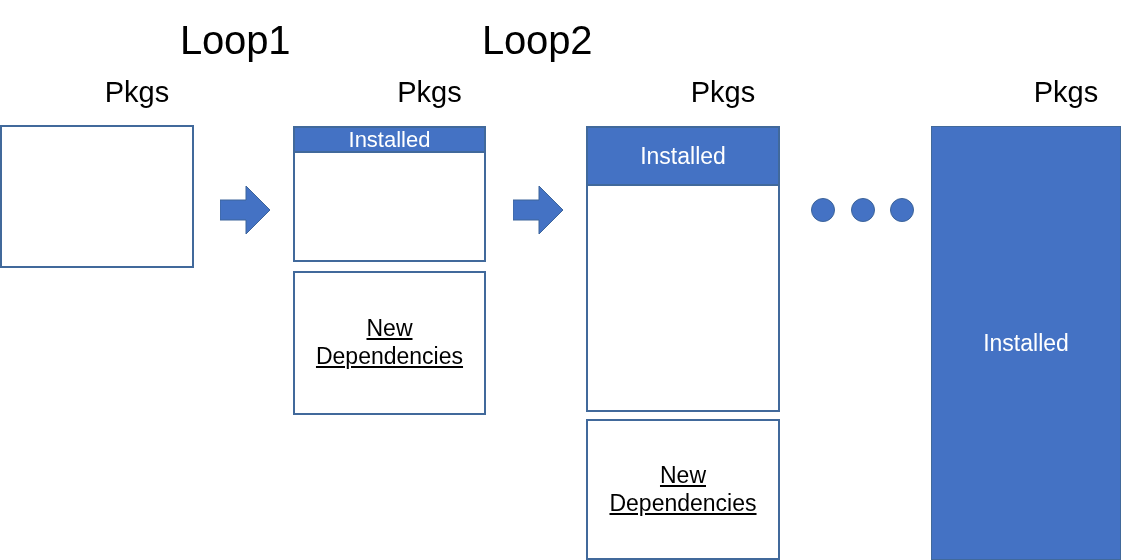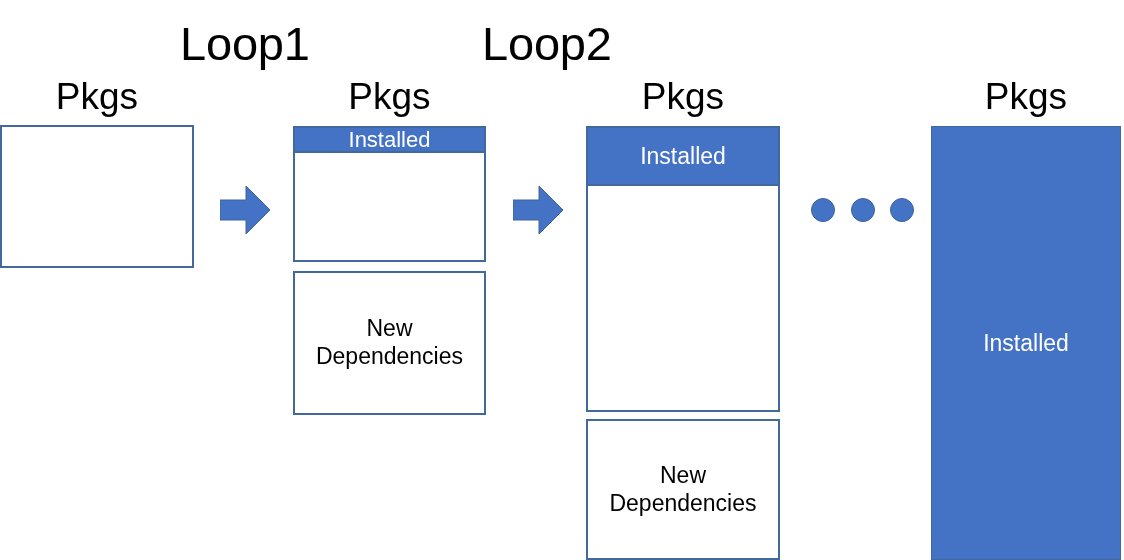--- a/index.html
+++ b/index.html
@@ -14,33 +14,34 @@
   }
   #canvas {
     position: relative;
     width: 1124px;
     height: 560px;
     background: #ffffff;
     overflow: hidden;
   }
   .loop-label {
     position: absolute;
-    font-size: 47px;
+    font-size: 40px;
     line-height: 1;
     color: #000000;
     white-space: nowrap;
     letter-spacing: -0.2px;
   }
   .pkgs-label {
     position: absolute;
-    font-size: 37px;
+    font-size: 29px;
     line-height: 1;
     color: #000000;
     white-space: nowrap;
     text-align: center;
+    margin-left: 40px;
   }
   .stage-box {
     position: absolute;
     box-sizing: border-box;
     border: 2px solid #41699B;
     background: #ffffff;
   }
   .installed-band {
     position: absolute;
     box-sizing: border-box;
@@ -61,20 +62,21 @@
     box-sizing: border-box;
     border: 2px solid #41699B;
     background: #ffffff;
     display: flex;
     align-items: center;
     justify-content: center;
     text-align: center;
     font-size: 23px;
     line-height: 1.2;
     color: #000000;
+    text-decoration: underline;
   }
   .solid-box {
     position: absolute;
     box-sizing: border-box;
     background: #4472C4;
     border: 1px solid #41699B;
     display: flex;
     align-items: center;
     justify-content: center;
     color: #ffffff;

